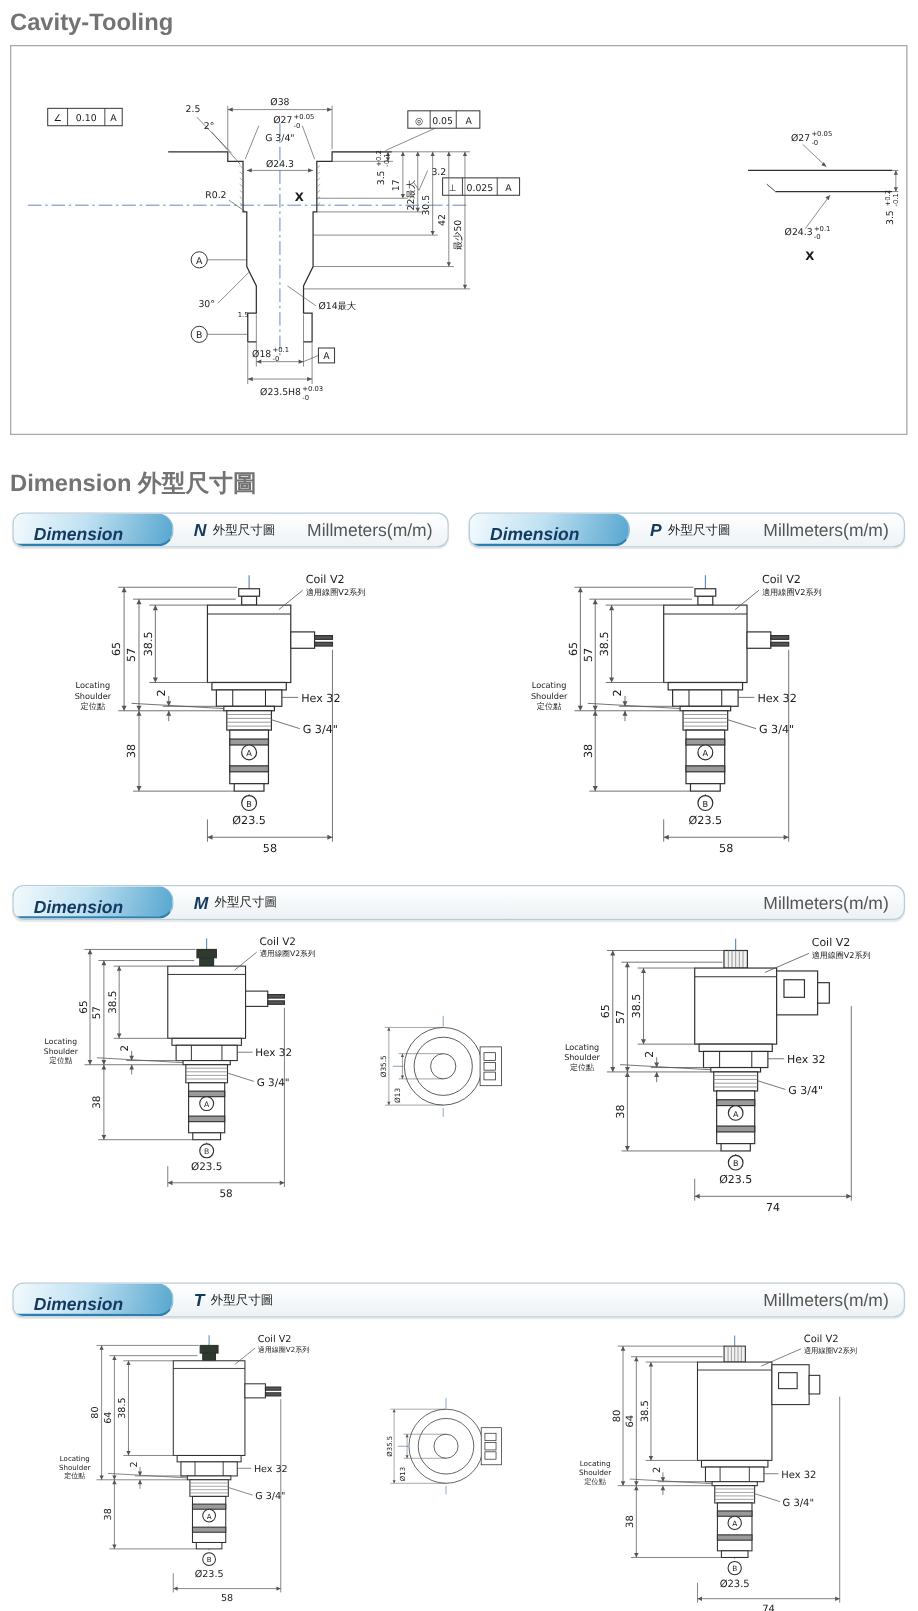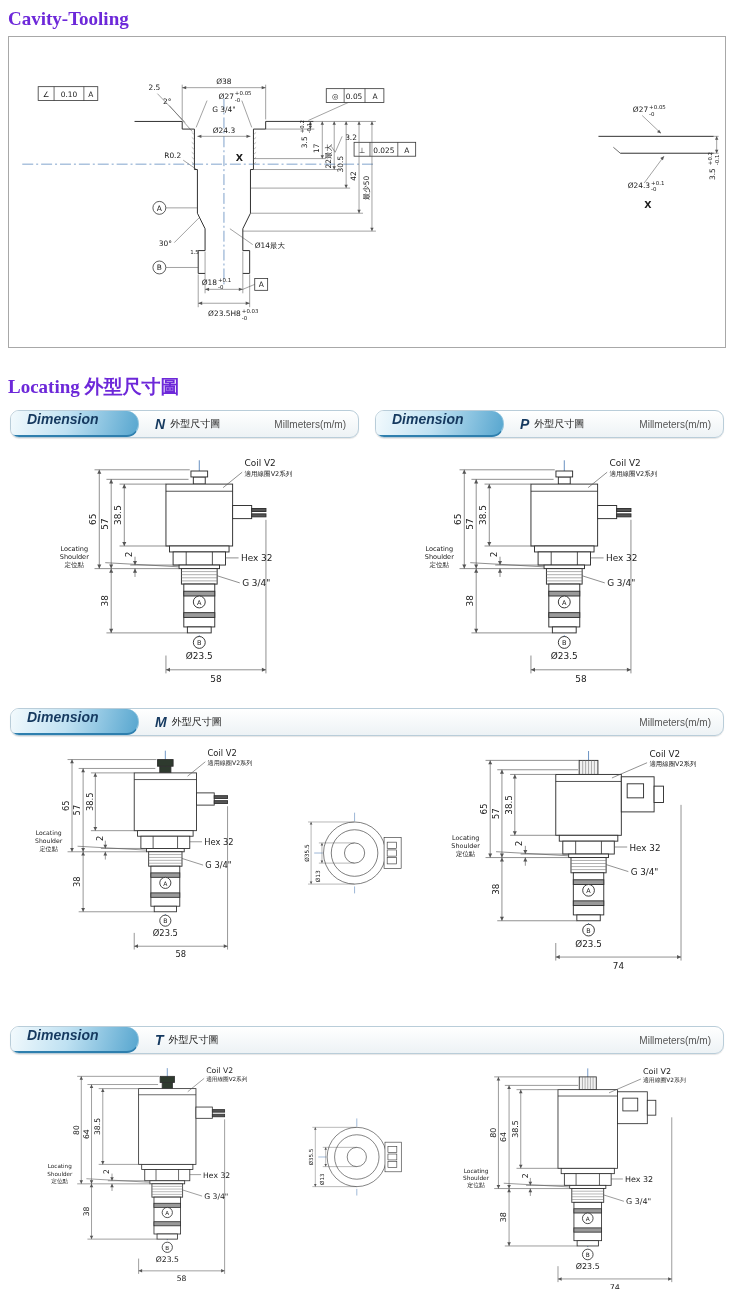--- a/index.html
+++ b/index.html
@@ -1,31 +1,31 @@
 <!DOCTYPE html>
 <html><head>
 <meta charset="utf-8">
 <style>
   *{box-sizing:border-box;margin:0;padding:0}
   html,body{background:#fff}
   body{width:734px;font-family:"Liberation Sans","DejaVu Sans",sans-serif;color:#222}
-  .green-title{font-size:19px;font-weight:bold;color:#6d28d9;margin:8px 0 6px 8px;font-family:Liberation Serif, serif}
+  .green-title{font-size:19px;font-weight:bold;color:#737373;margin:8px 0 6px 8px;font-family:Liberation Sans, sans-serif}
   .cavity-box{margin:2px 8px 0;border:1px solid #a8a8a8;height:312px;background:#fff}
   .section-title{margin:26px 0 10px 8px}
   .panel-row{display:flex;gap:16px;margin:0 10px}
   .panel{flex:1;min-width:0}
   .banner{display:flex;align-items:center;height:28px;border:1px solid #b9cdd9;border-radius:9px;background:linear-gradient(#ffffff,#edf2f5);overflow:hidden;box-shadow:0 1px 1px rgba(0,0,0,.10)}
   .banner-wide{margin:14px 10px 0}
-  .banner-left{flex:0 0 128px;height:100%;display:flex;align-items:flex-start;padding-left:16px;
+  .banner-left{flex:0 0 128px;height:100%;display:flex;align-items:flex-end;padding-left:16px;
     background:linear-gradient(105deg,#f3fafd 0%,#bfe1f2 45%,#57a6cf 100%);
     border-radius:9px 26px 26px 9px/9px 28px 28px 9px;border-bottom:2px solid #2e7fae;border-right:1px solid #8fc3dd}
   .banner-title{font-style:italic;font-weight:bold;font-size:14px;color:#15395f}
   .banner-variant{font-style:italic;font-weight:bold;font-size:14px;color:#15395f;margin-left:16px}
   .banner-suffix{font-size:10px;color:#1c1c1c;margin-left:5px;white-space:nowrap}
-  .banner-units{margin-left:auto;font-size:10px;color:#555;padding-right:12px;white-space:nowrap}
+  .banner-units{margin-left:auto;font-size:14px;color:#555;padding-right:12px;white-space:nowrap}
   .valve-holder{display:flex;justify-content:center;min-height:256px;padding-top:10px}
   .draw-row{display:flex;justify-content:space-evenly;align-items:flex-start;margin:0 10px;padding-top:8px}
   .row-m{min-height:276px}
   .coil-m{margin-top:64px}
   .coil-t{margin-top:52px}
   
   svg{display:block}
   svg text{font-family:"DejaVu Sans","Liberation Sans",sans-serif}
   .ln{fill:none;stroke:#2f2f2f;stroke-width:1}
   .ln2{fill:none;stroke:#2f2f2f;stroke-width:.7}
@@ -230,21 +230,21 @@
     <text class="t" x="644" y="152" text-anchor="end">Ø24.3</text>
     <text class="ts" x="645" y="148.5">+0.1</text>
     <text class="ts" x="645" y="155.5">-0</text>
     <line class="dim" x1="638" y1="147" x2="658" y2="120"></line>
         <polygon class="ar" points="658,120 654.2,121.7 656.9,124.1"></polygon>
     <text class="tb" x="638" y="172">X</text>
   </g>
 </svg>
 </div>
 
-<h1 class="green-title section-title">Locating 外型尺寸圖</h1>
+<h1 class="green-title section-title">Dimension 外型尺寸圖</h1>
 
 <div class="panel-row">
   <section class="panel">
     <div class="banner">
       <div class="banner-left">
         <span class="banner-title">Dimension</span>
       </div>
       <span class="banner-variant">N</span>
       <span class="banner-suffix">外型尺寸圖</span>
       <span class="banner-units">Millmeters(m/m)</span>

